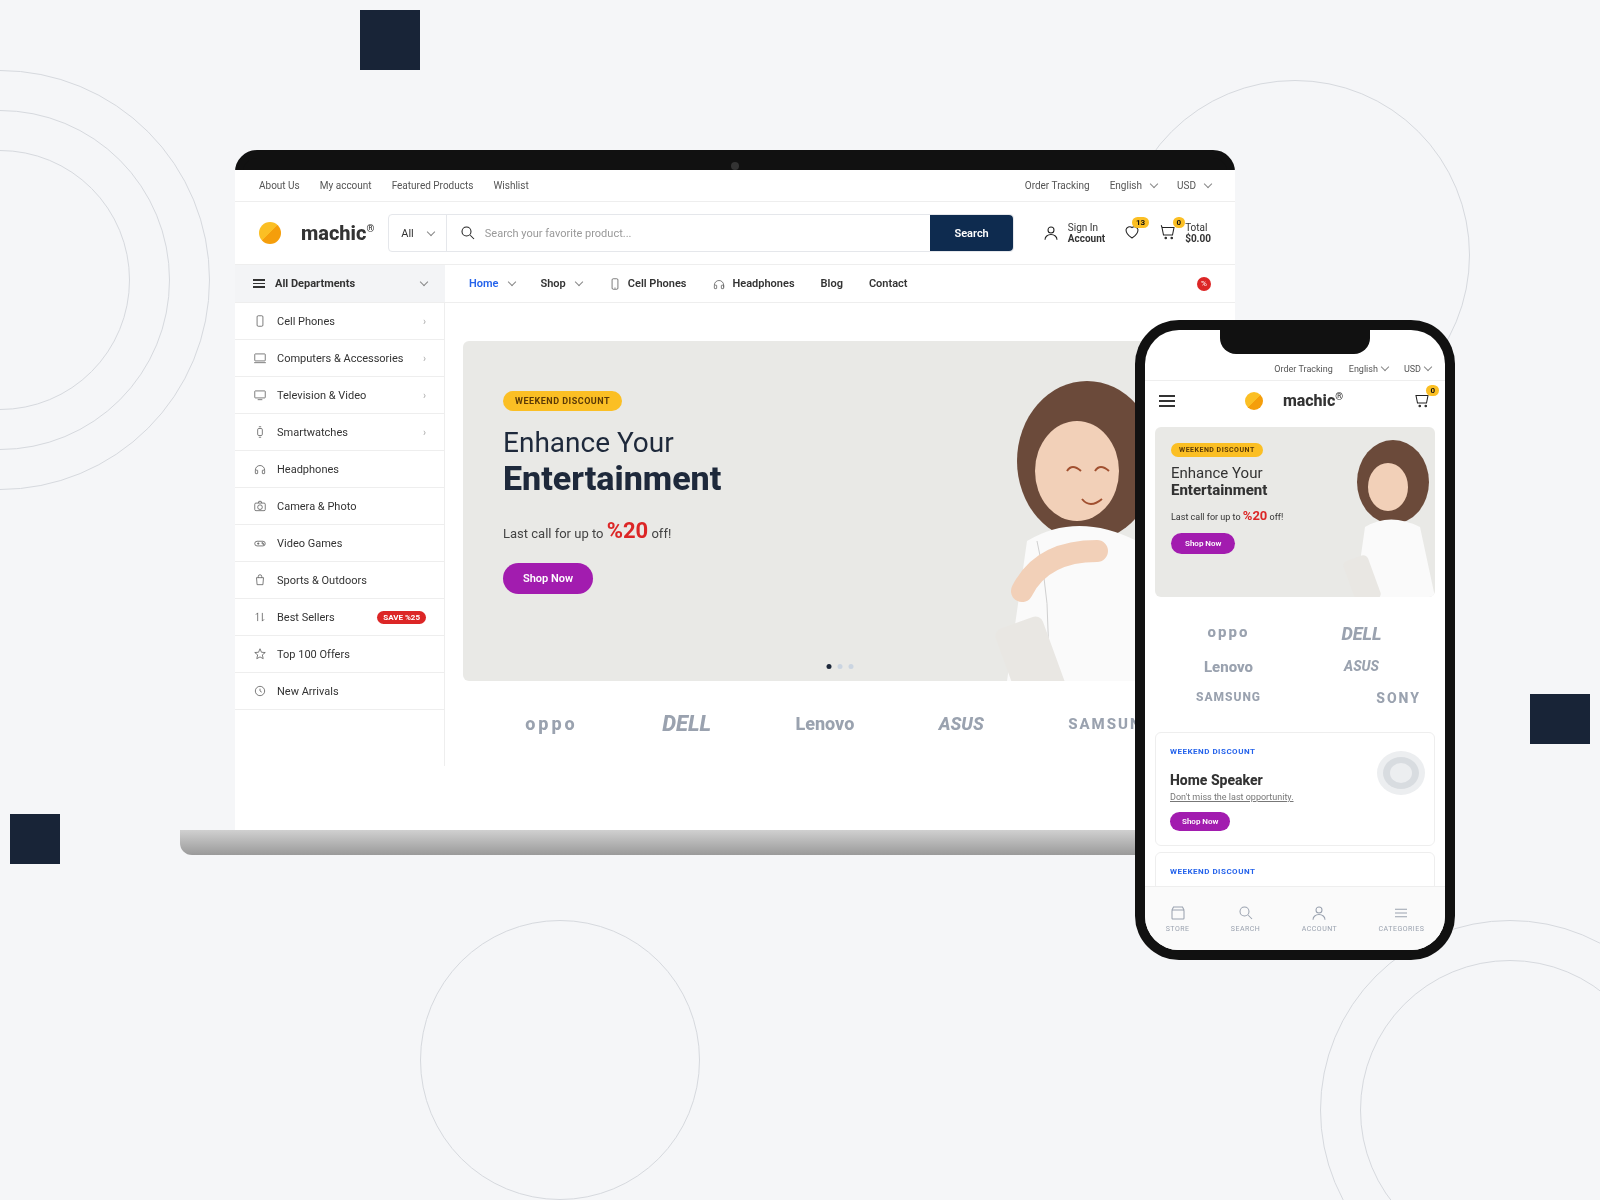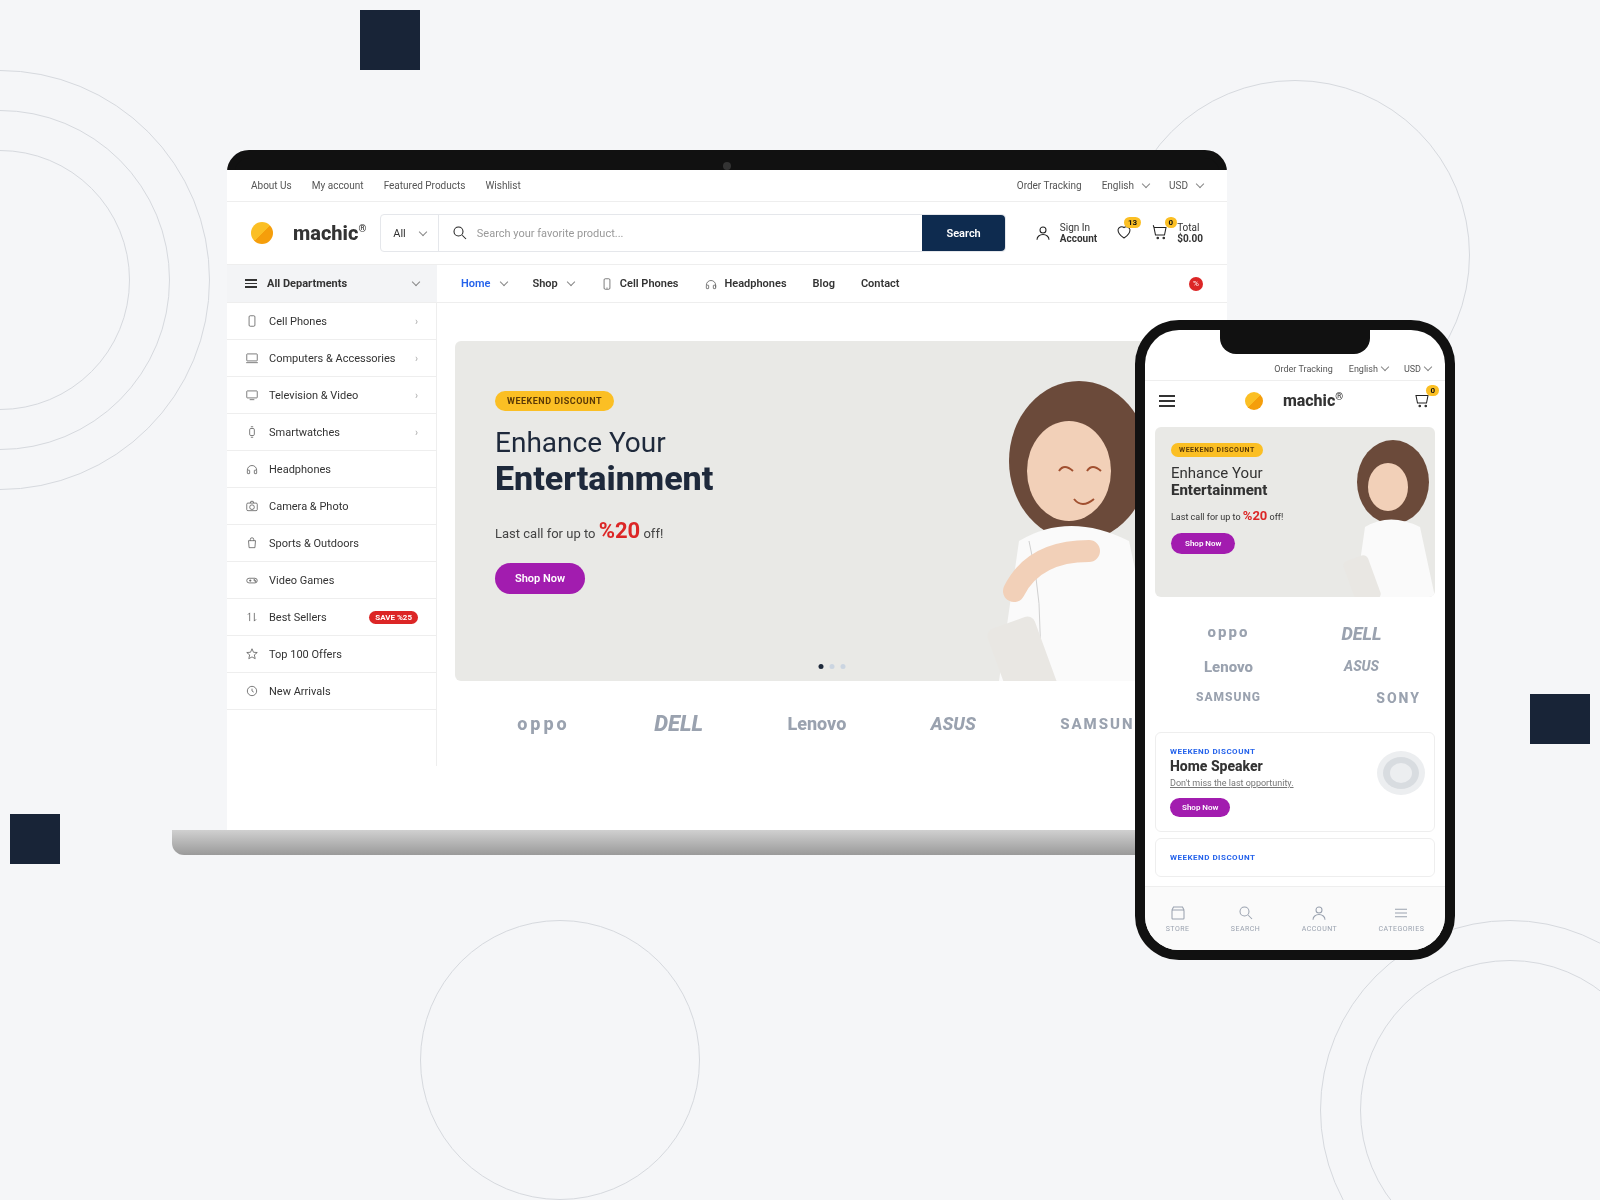--- a/index.html
+++ b/index.html
@@ -13,21 +13,21 @@
 .bg-c4 { width:350px; height:350px; right:130px; top:80px; }
 .bg-c5 { width:280px; height:280px; left:420px; top:920px; }
 .bg-c6 { width:380px; height:380px; right:-100px; bottom:-100px; }
 .bg-c7 { width:300px; height:300px; right:-60px; bottom:-60px; }
 .bg-sq { position:absolute; background:#182437; }
 .bg-sq1 { width:60px; height:60px; left:360px; top:10px; }
 .bg-sq2 { width:50px; height:50px; left:10px; top:814px; }
 .bg-sq3 { width:60px; height:50px; right:10px; top:694px; }
 
 
-.laptop { position:absolute; left:172px; top:150px; width:1110px; height:770px; }
+.laptop { position:absolute; left:180px; top:150px; width:1110px; height:770px; }
 .laptop-screen { position:absolute; left:55px; top:0; width:1000px; height:680px; background:#111; border-radius:22px; border:8px solid #111; overflow:hidden; }
 .laptop-cam { position:absolute; left:50%; top:4px; transform:translateX(-50%); width:8px; height:8px; background:#333; border-radius:50%; }
 .laptop-base { position:absolute; left:0; bottom:65px; width:1110px; height:25px; background:linear-gradient(180deg,#d0d0d0,#9a9a9a); border-radius:0 0 12px 12px; }
 .laptop-notch { position:absolute; left:50%; transform:translateX(-50%); bottom:90px; width:160px; height:14px; background:#9a9a9a; border-radius:0 0 12px 12px; }
 .desktop-app { position:absolute; left:55px; top:20px; width:1000px; height:660px; background:#fff; overflow:hidden; font-size:11px; color:#333; }
 
 
 .topbar { display:flex; justify-content:space-between; padding:10px 24px; font-size:10px; color:#555; border-bottom:1px solid #eee; }
 .topbar .left, .topbar .right { display:flex; gap:20px; align-items:center; }
 .topbar .sel { display:flex; gap:5px; align-items:center; }
@@ -115,21 +115,21 @@
 .m-brands { display:grid; grid-template-columns:1fr 1fr; gap:14px; padding:20px 24px; color:#9aa2af; font-weight:800; text-align:center; }
 .m-brands .brand-oppo { letter-spacing:2px; font-size:15px; }
 .m-brands .brand-dell { font-size:18px; font-style:italic; }
 .m-brands .brand-lenovo { font-size:15px; }
 .m-brands .brand-asus { font-size:14px; font-style:italic; }
 .m-brands .brand-samsung { font-size:12px; letter-spacing:1px; }
 .m-brands .brand-sony { font-size:14px; letter-spacing:2px;text-align:right; }
 
 .m-promo { margin:6px 10px; padding:14px; border:1px solid #eee; border-radius:6px; position:relative; background:#fff; }
 .m-promo-tag { color:#2563eb; font-size:8px; font-weight:700; letter-spacing:.5px; }
-.m-promo-title { font-weight:800; font-size:14px; margin-top:2px; }
+.m-promo-title { font-weight:800; font-size:14px; margin-top:16px; }
 .m-promo-sub { font-size:9px; color:#777; margin-top:4px;text-decoration:underline; }
 .m-promo .hero-btn { font-size:8px; padding:5px 12px; margin-top:10px; }
 .m-speaker { position:absolute; right:8px; top:10px; width:70px; height:70px; }
 .m-speaker svg { width:100%; height:100%; }
 
 .m-promo2 { margin:6px 10px; padding:14px; border:1px solid #eee; border-radius:6px; }
 
 .m-nav { position:absolute; bottom:0; left:0; right:0; height:64px; background:#fafafa; border-top:1px solid #eee; display:flex; justify-content:space-around; align-items:center; }
 .m-nav-item { display:flex; flex-direction:column; align-items:center; gap:3px; color:#9aa2af; font-size:7px; letter-spacing:.5px; }
 .m-nav-item svg { width:18px; height:18px; stroke:#9aa2af; fill:none; stroke-width:1.4; }
@@ -318,33 +318,33 @@
         <div class="dept-item">
             <svg class="di-icon" viewBox="0 0 24 24">
               <rect x="3" y="7" width="18" height="13" rx="2"></rect>
               <circle cx="12" cy="14" r="4"></circle>
               <path d="M9 7l1-3h4l1 3"></path>
             </svg>
             <span>Camera &amp; Photo</span>
           </div>
         <div class="dept-item">
             <svg class="di-icon" viewBox="0 0 24 24">
-              <path d="M6 8h12l-1 12H7L6 8z"></path>
-              <path d="M9 8V6a3 3 0 0 1 6 0v2"></path>
-            </svg>
-            <span>Sports &amp; Outdoors</span>
-          </div>
-        <div class="dept-item">
-            <svg class="di-icon" viewBox="0 0 24 24">
               <rect x="3" y="9" width="18" height="8" rx="4"></rect>
               <path d="M7 13h4M9 11v4"></path>
               <circle cx="16" cy="12" r="1"></circle>
               <circle cx="18" cy="14" r="1"></circle>
             </svg>
             <span>Video Games</span>
+          </div>
+        <div class="dept-item">
+            <svg class="di-icon" viewBox="0 0 24 24">
+              <path d="M6 8h12l-1 12H7L6 8z"></path>
+              <path d="M9 8V6a3 3 0 0 1 6 0v2"></path>
+            </svg>
+            <span>Sports &amp; Outdoors</span>
           </div>
         <div class="dept-item">
             <svg class="di-icon" viewBox="0 0 24 24">
               <path d="M8 5v14M8 5l-3 3M16 19V5M16 19l3-3"></path>
             </svg>
             <span>Best Sellers</span>
             <span class="pill">SAVE %25</span>
           </div>
         <div class="dept-item">
             <svg class="di-icon" viewBox="0 0 24 24">

